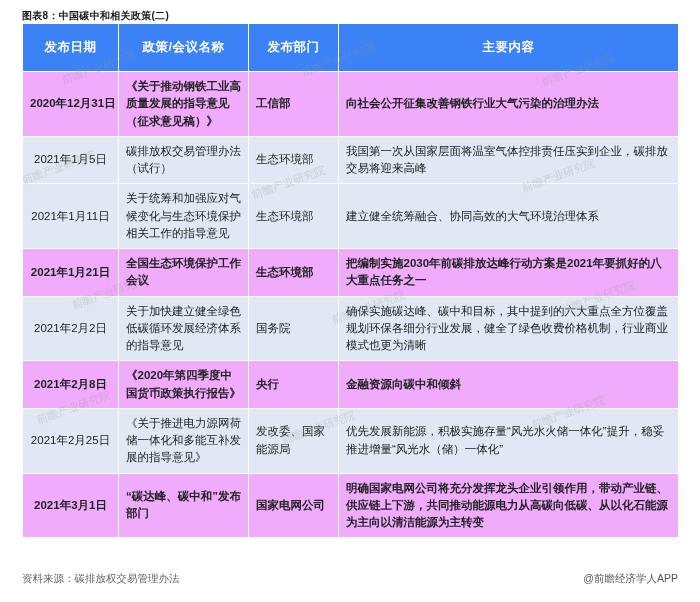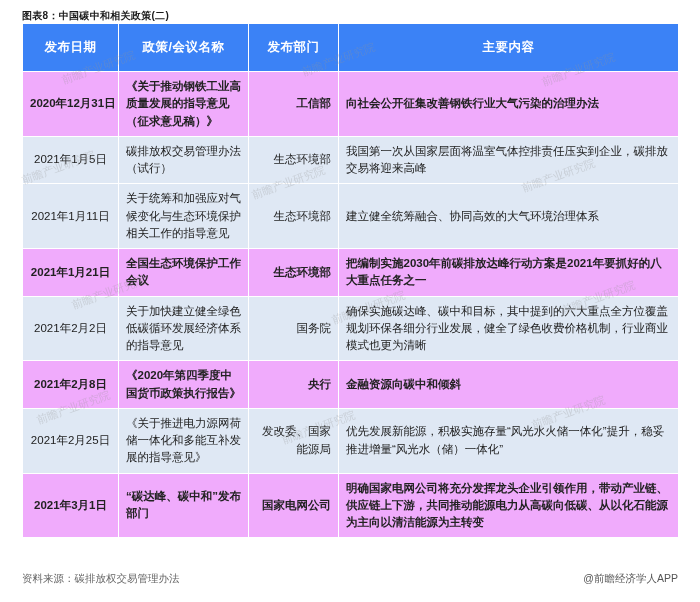--- a/index.html
+++ b/index.html
@@ -54,21 +54,21 @@
     border: 1px solid #ffffff;
     padding: 6px 7px;
     vertical-align: middle;
     line-height: 1.5;
     color: #222;
   }
   tbody tr.odd td { background: #f0abfc; font-weight: bold; }
   tbody tr.even td { background: #dfe8f4; }
   td.c-date { text-align: center; font-size: 11.5px; white-space: nowrap; margin-top: 32px; }
   td.c-name { text-align: left; font-size: 11.5px; }
-  td.c-dept { text-align: right; font-size: 11.5px; }
+  td.c-dept { text-align: left; font-size: 11.5px; }
   td.c-content { text-align: left; font-size: 11.5px; margin-top: 32px; }
   .footer {
     position: absolute;
     left: 22px;
     right: 22px;
     bottom: 8px;
     height: 22px;
     font-size: 10.5px;
     color: #666;
   }

